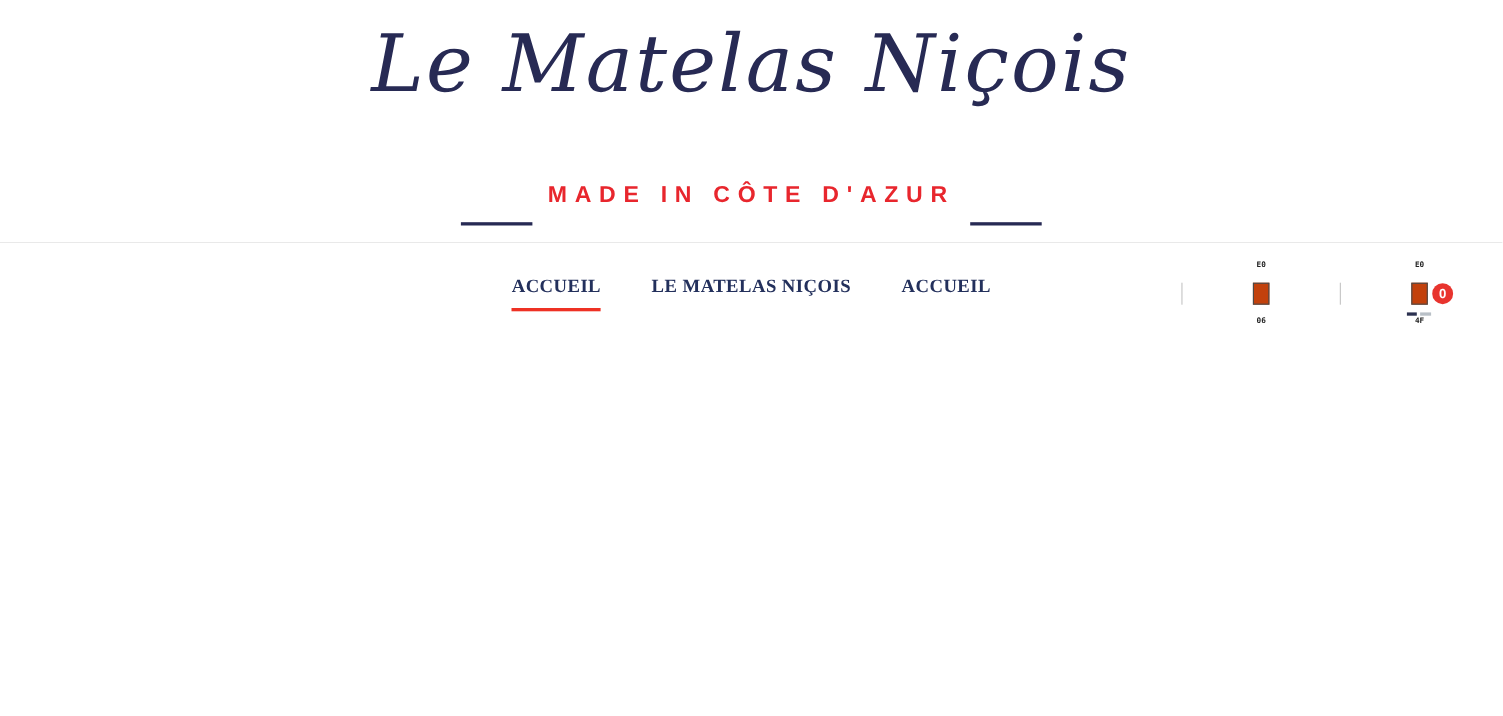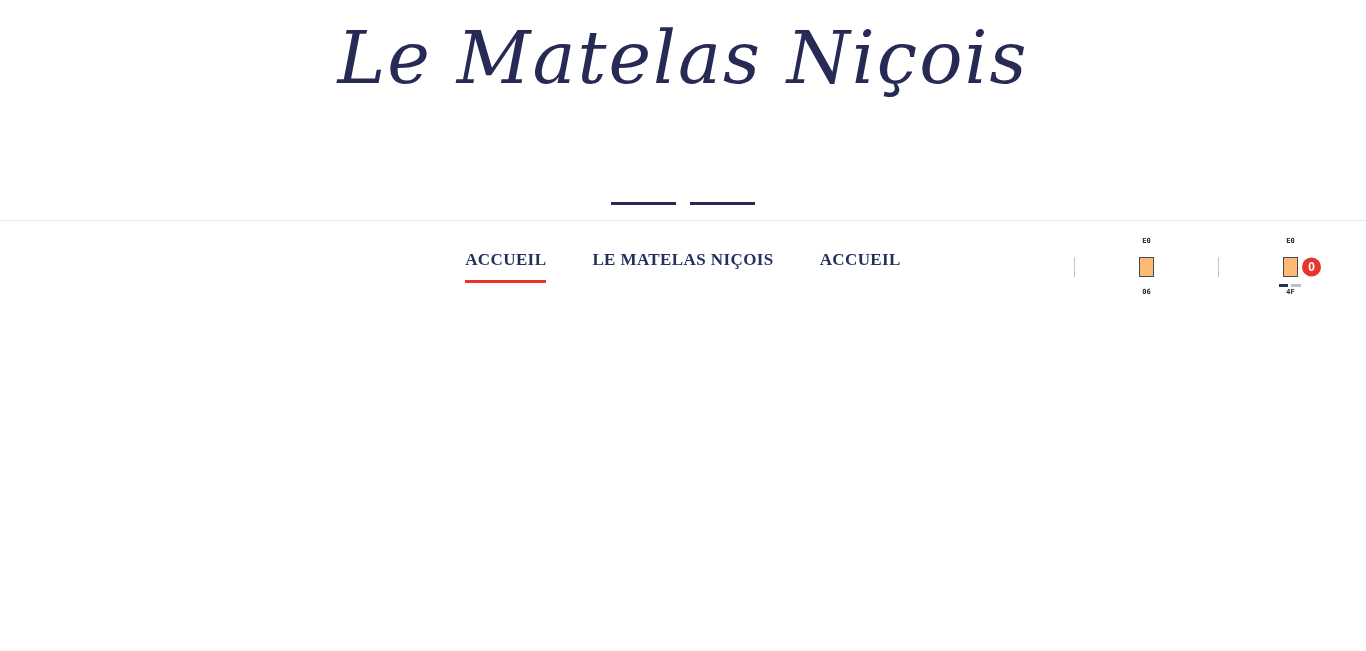--- a/index.html
+++ b/index.html
@@ -101,21 +101,21 @@
     text-decoration: none;
   }
   .tofu {
     display: inline-flex;
     flex-direction: column;
     align-items: center;
     justify-content: center;
     width: 15px;
     height: 20px;
     border: 1px solid #4a4a4a;
-    background: #fdba74;
+    background: #c2410c;
   }
   .tofu-line {
     font-family: "DejaVu Sans Mono", monospace;
     font-size: 7px;
     line-height: 8px;
     font-weight: 700;
     color: #222222;
     letter-spacing: 0;
   }
   .cart-badge {
@@ -159,20 +159,21 @@
   <div class="logo-tagline-row">
     <span class="ornament">
       <span class="dashes">
           <span class="dash"></span>
           <span class="dash"></span>
           <span class="dash"></span>
           <span class="dash"></span>
         </span>
       <span class="solid"></span>
     </span>
+    <span class="tagline-text">MADE IN CÔTE D'AZUR</span>
     <span class="ornament">
       <span class="dashes">
           <span class="dash"></span>
           <span class="dash"></span>
           <span class="dash"></span>
           <span class="dash"></span>
         </span>
       <span class="solid"></span>
     </span>
   </div>

